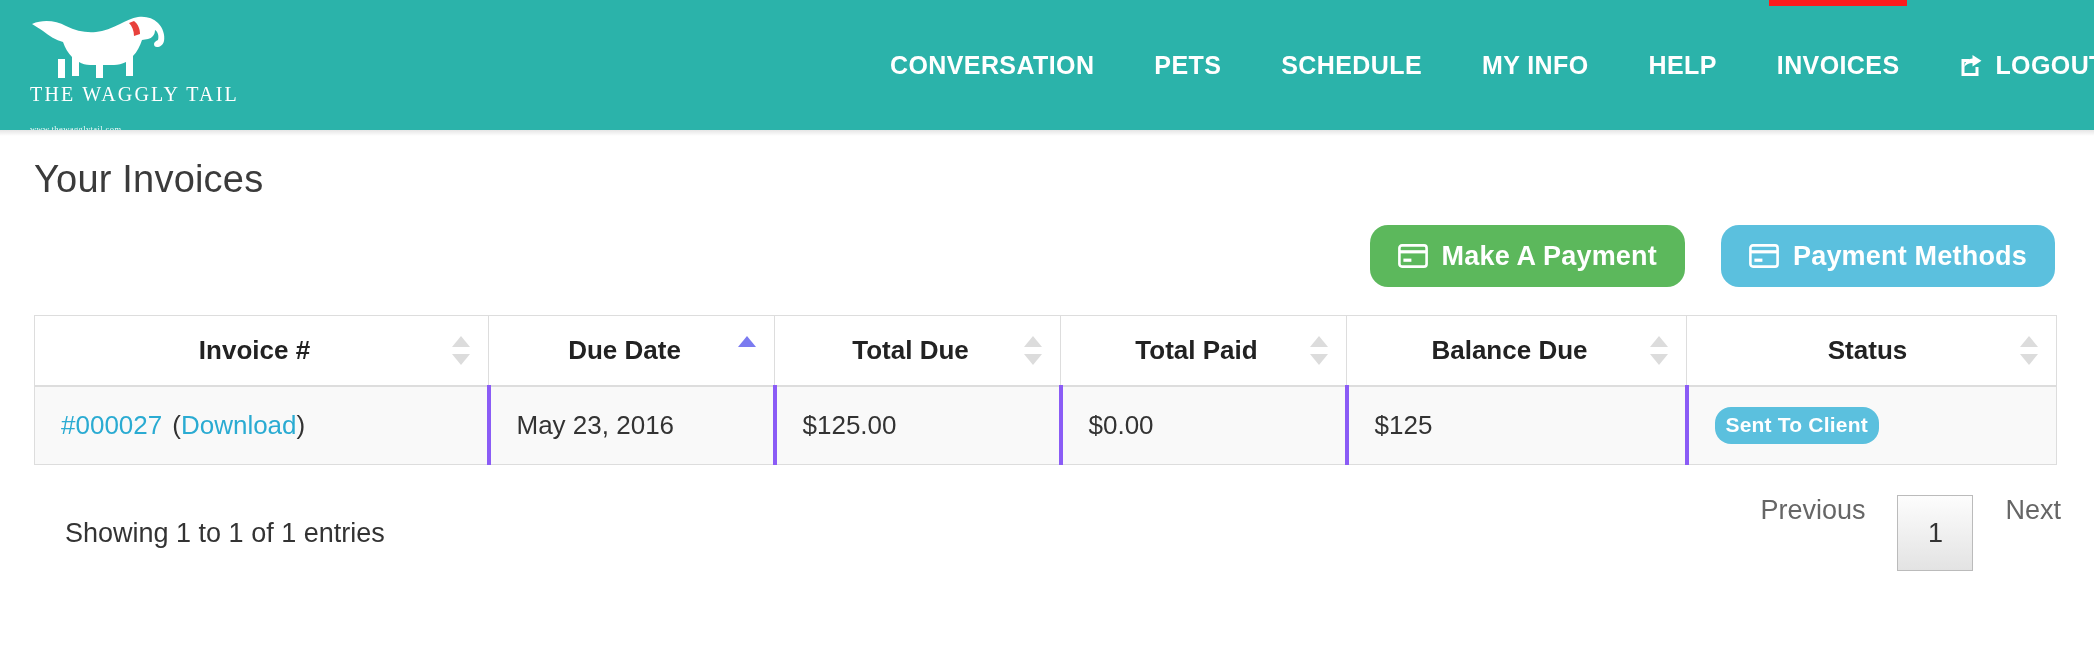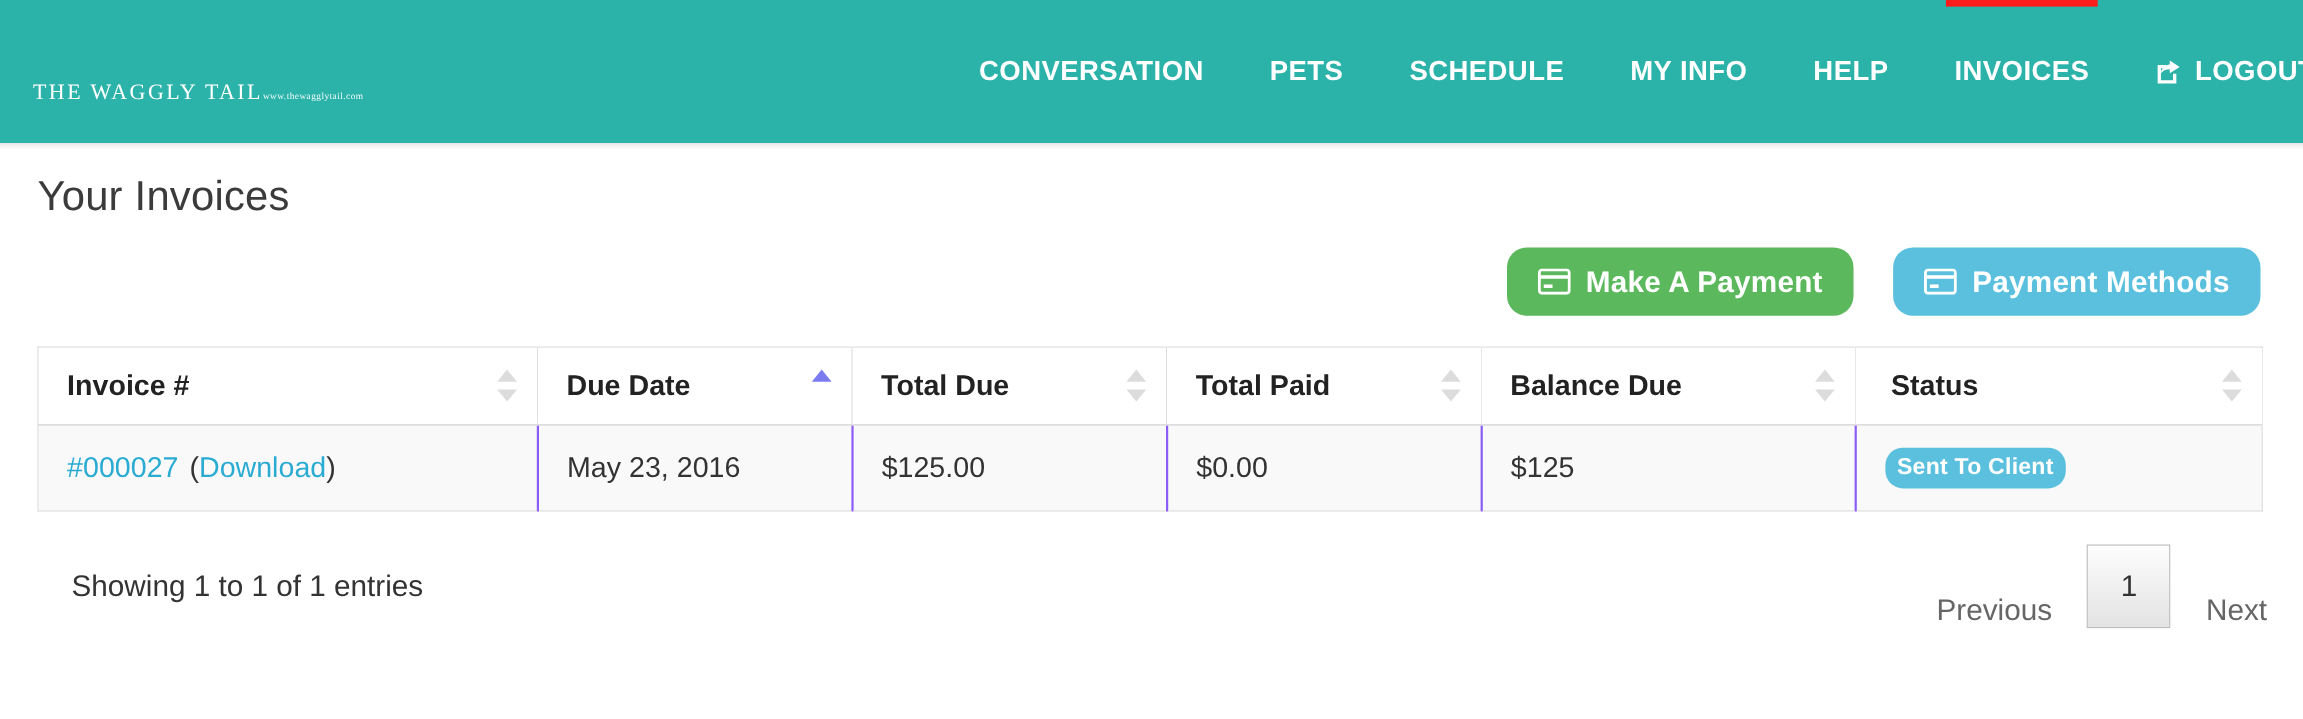--- a/index.html
+++ b/index.html
@@ -26,41 +26,41 @@
     left: 0; top: 130px;
     width: 2094px; height: 6px;
     background: linear-gradient(to bottom, rgba(0,0,0,0.10), rgba(0,0,0,0));
   }
 
   .brand {
     position: absolute;
     left: 30px; top: 0px;
     width: 190px; height: 168px;
     display: flex;
-    flex-direction: row;
-    align-items: center;
+    flex-direction: column;
+    align-items: flex-start;
     justify-content: flex-start;
     padding-top: 2px;
   }
   .brand-dog { width: 150px; height: 84px; display:block; }
   .brand-name {
     color: #ffffff;
     font-family: "Liberation Serif", serif;
     font-size: 20px;
     letter-spacing: 2.2px;
     line-height: 1;
     margin-top: -2px;
     white-space: nowrap;
   }
   .brand-url {
     color: #ffffff;
     font-family: "Liberation Serif", serif;
     font-size: 8.5px;
     letter-spacing: 0.4px;
-    margin-top: 4px;
+    margin-top: 20px;
     opacity: .95;
     white-space: nowrap;
   }
 
   .nav {
     position: absolute;
     left: 860px;
     top: 0px;
     height: 130px;
     display: flex;
@@ -138,33 +138,33 @@
     border-collapse: collapse;
     table-layout: fixed;
     border: 1px solid #dddddd;
     background: #ffffff;
   }
   table.invoices th {
     position: relative;
     background: #ffffff;
     border-right: 1px solid #dddddd;
     border-bottom: 2px solid #dddddd;
-    text-align: left;
+    text-align: center;
     padding: 19px 40px 19px 26px;
     font-size: 26px;
     font-weight: 700;
     color: #222222;
     height: 70px;
     cursor: pointer;
     white-space: nowrap;
   }
   table.invoices th:last-child { border-right: none; padding-left: 32px; }
   table.invoices td {
     background: #f9f9f9;
-    border-right: 2px solid #8b5cf6;
+    border-right: 4px solid #8b5cf6;
     padding: 20px 26px;
     font-size: 26px;
     color: #333333;
     height: 72px;
     white-space: nowrap;
   }
   table.invoices td:last-child { border-right: none; }
 
   .sort-ind {
     position: absolute;
@@ -212,21 +212,21 @@
     justify-content: space-between;
     width: 2022px;
     margin-left: 31px;
   }
   .showing-info {
     font-size: 27px;
     color: #333333;
   }
   .pagination {
     display: flex;
-    align-items: flex-end;
+    align-items: flex-start;
   }
   .pg {
     font-size: 27px;
     color: #666666;
     padding: 0 26px;
     cursor: pointer;
     user-select: none;
   }
   .pg-num {
     font-size: 27px;

